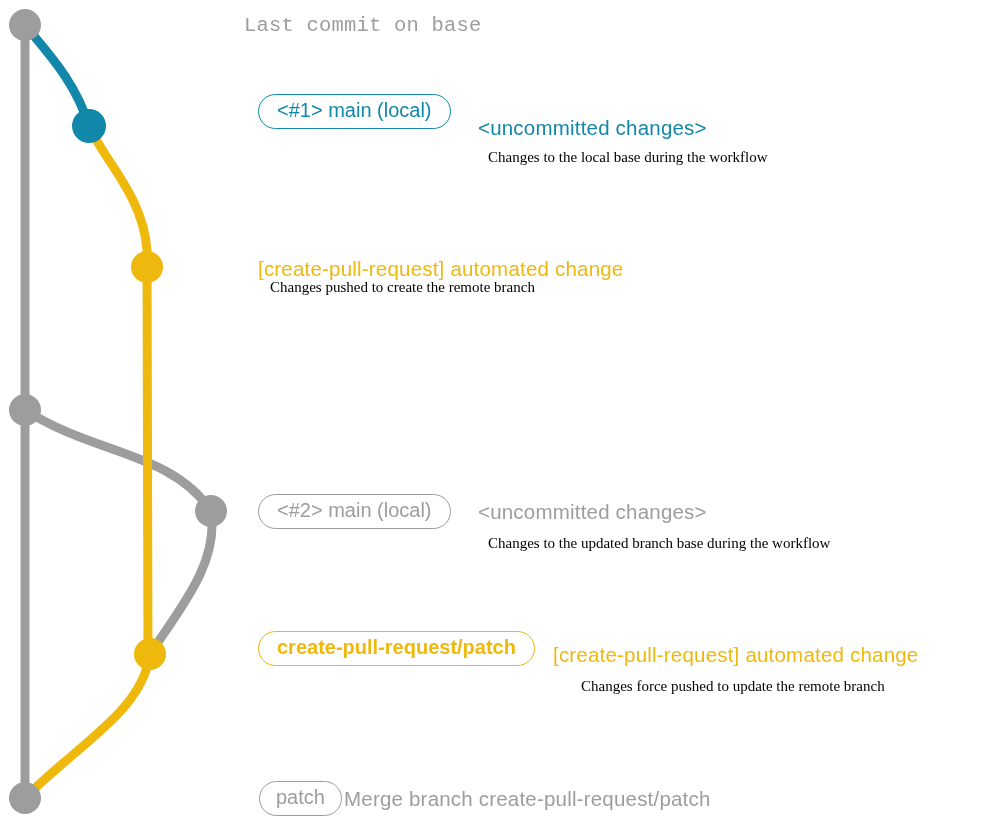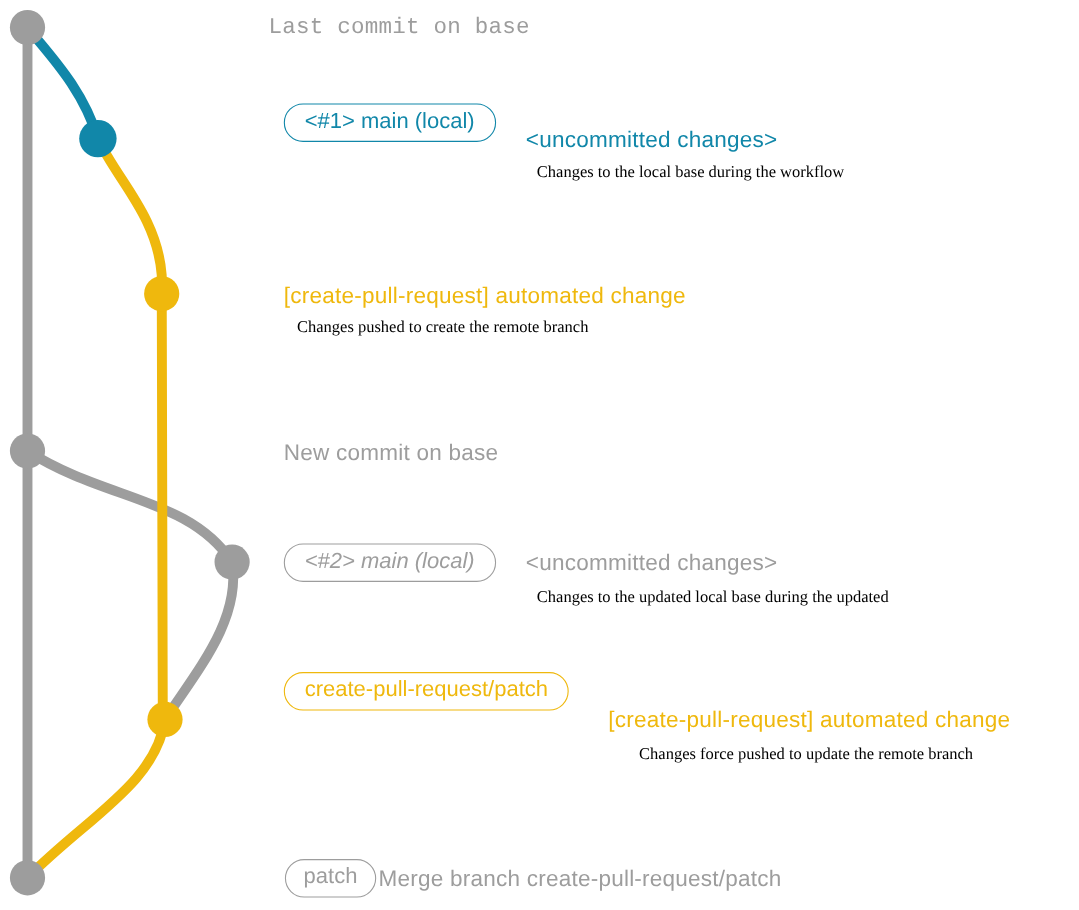--- a/index.html
+++ b/index.html
@@ -86,28 +86,27 @@
     <circle class="fill-gray" cx="25" cy="798" r="16"></circle>
   </svg>
 
   <div class="label msg c-gray" style="left:244px; top:13px;font-family:Liberation Mono, monospace;">Last commit on base</div>
 
   <div class="label pill c-blue" style="left:258px; top:94px;">&lt;#1&gt; main (local)</div>
   <div class="label msg c-blue" style="left:478px; top:115px;">&lt;uncommitted changes&gt;</div>
   <div class="label note" style="left:488px; top:146px;">Changes to the local base during the workflow</div>
 
   <div class="label msg c-yellow" style="left:258px; top:256px;">[create-pull-request] automated change</div>
-  <div class="label note" style="left:270px; top:287px;">Changes pushed to create the remote branch</div>
+  <div class="label note" style="left:270px; top:276px;">Changes pushed to create the remote branch</div>
 
-  <div class="label msg c-gray" style="left:258px; top:399px;">New commit on base</div>
 
-  <div class="label pill c-gray" style="left:258px; top:494px;font-style:italic;">&lt;#2&gt; main (local)</div>
+  <div class="label pill c-gray" style="left:258px; top:494px;">&lt;#2&gt; main (local)</div>
   <div class="label msg c-gray" style="left:478px; top:499px;">&lt;uncommitted changes&gt;</div>
-  <div class="label note" style="left:488px; top:532px;">Changes to the updated local base during the updated</div>
+  <div class="label note" style="left:488px; top:532px;">Changes to the updated branch base during the workflow</div>
 
-  <div class="label pill c-yellow" style="left:258px; top:611px;">create-pull-request/patch</div>
+  <div class="label pill c-yellow" style="left:258px; top:631px;font-weight:bold;">create-pull-request/patch</div>
   <div class="label msg c-yellow" style="left:553px; top:642px;">[create-pull-request] automated change</div>
   <div class="label note" style="left:581px; top:675px;">Changes force pushed to update the remote branch</div>
 
   <div class="label pill c-gray" style="left:259px; top:781px; padding:0 16px;">patch</div>
   <div class="label msg c-gray" style="left:344px; top:786px;">Merge branch create-pull-request/patch</div>
 
 </div>
 
 </body></html>

